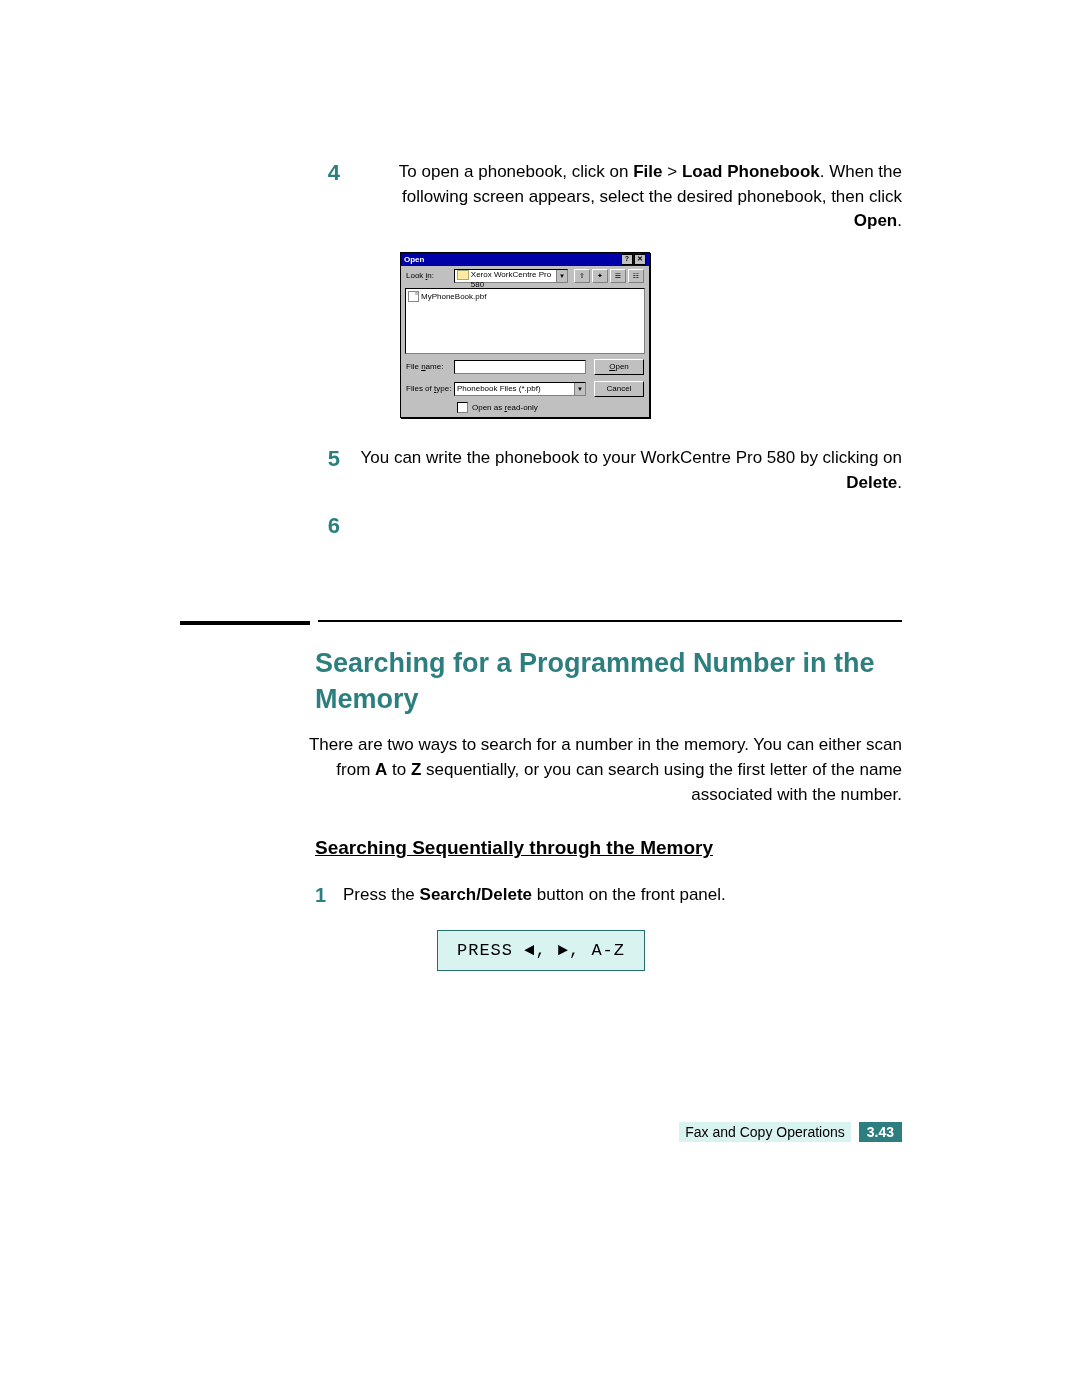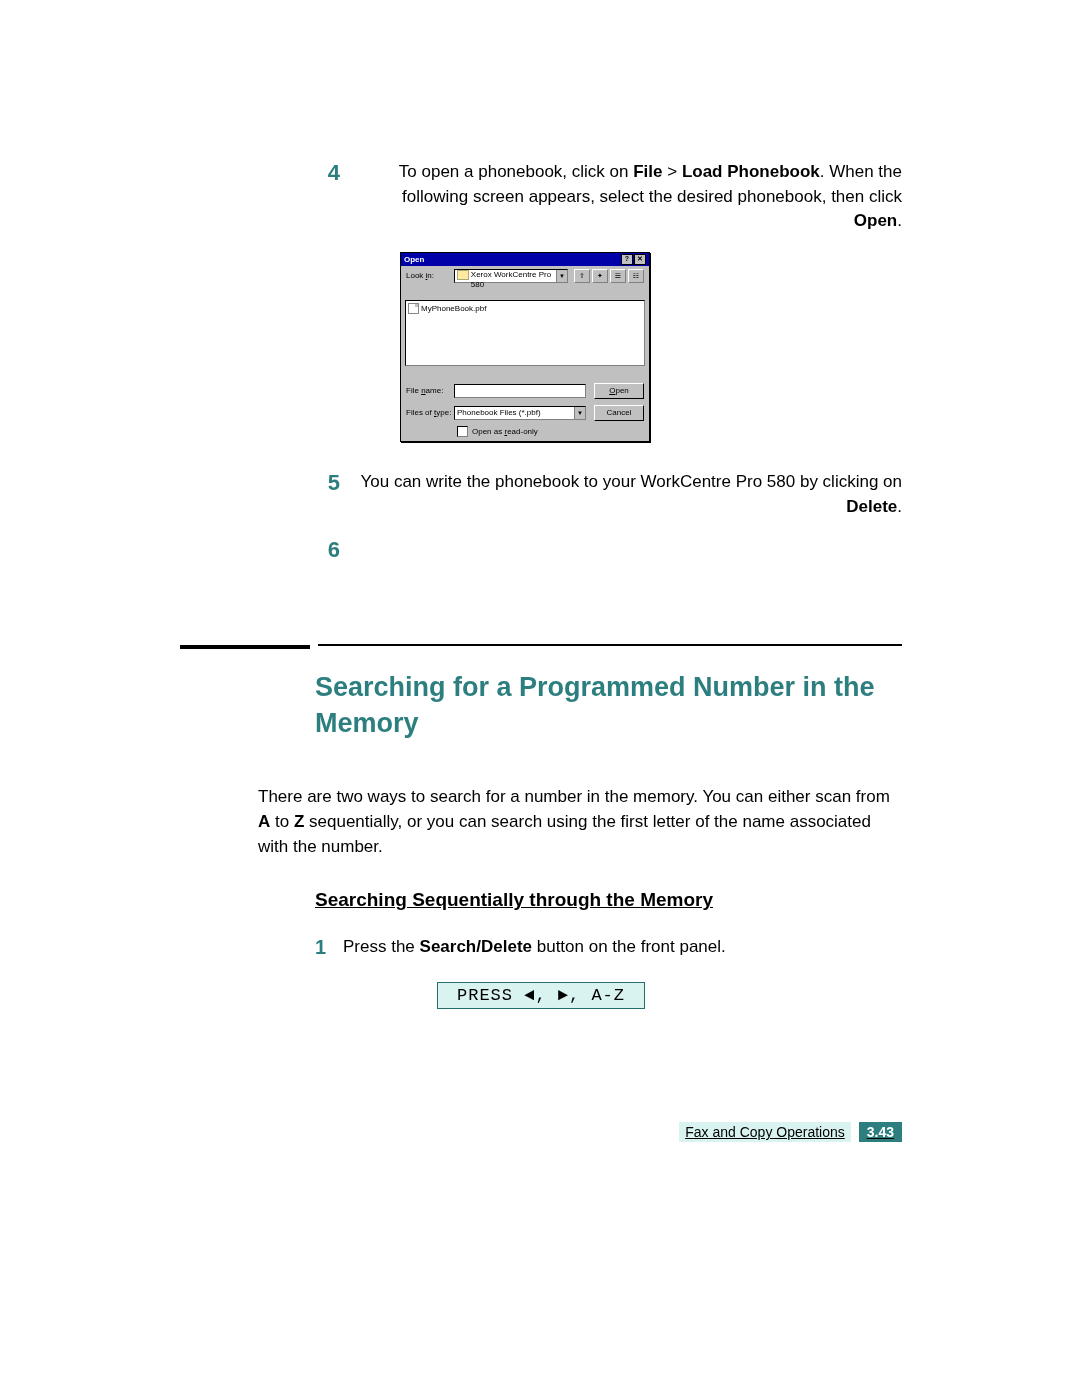--- a/index.html
+++ b/index.html
@@ -97,21 +97,21 @@
   }
   .dlg-icons { display:flex; gap:2px; margin-left:2px; }
   .dlg-icons .ibtn {
     width:14px; height:12px;
     background:#c0c0c0;
     border:1px solid #fff;
     border-right-color:#808080; border-bottom-color:#808080;
     font-size:7px; text-align:center; line-height:11px;
   }
   .dlg-list {
-    margin:14px 4px;
+    margin:2px 4px;
     background:#fff;
     height:60px;
     border:1px solid #808080;
     border-top-color:#000; border-left-color:#000;
     padding:2px;
     font-size:8px;
   }
   .dlg-list .fitem { display:flex; align-items:center; gap:2px; }
   .dlg-list .ficon {
     width:9px; height:9px; border:1px solid #888; background:#fff;
@@ -165,27 +165,28 @@
     flex:1;
     border-top:2px solid #000;
   }
   .h2 {
     margin-left: 135px;
     margin-top: 20px;
     font-size: 27px;
     line-height:1.35;
     font-weight: bold;
     color: #2d7f7f;
-    margin-bottom: 44px;
+    margin-bottom: 16px;
   }
   .para {
-    margin-left:78px;
+    margin-left:103px;
     font-size:17px;
     line-height:1.45;
     margin-bottom:28px;
+    text-align:right;
   }
   .h3 {
     margin-left:135px;
     font-size:19px;
     font-weight:bold;
     color:#000;
     margin-bottom:22px;
     line-height:1.35;
     text-decoration:underline;
   }
@@ -206,34 +207,33 @@
     font-size:17px;
     line-height:1.45;
   }
   .lcd {
     width:186px;
     margin:0 auto;
     text-align:center;
     font-family: "Courier New", monospace;
     font-size:17px;
     letter-spacing:1px;
-    padding:3px 10px;
+    padding:10px 10px;
     background:#d9f3f1;
     border:1px solid #256e6c;
     color:#000;
   }
   .footer {
     position:absolute;
     bottom:255px;
     right:178px;
     display:flex;
     align-items:center;
     font-size:14px;
     gap:8px;
-    text-decoration:underline;
   }
   .footer .lbl { background:#d9f3f1; padding:2px 6px; }
   .footer .pg {
     background:#2d7f7f;
     color:#fff;
     font-weight:bold;
     padding:2px 8px;
   }
 </style>
 </head>

